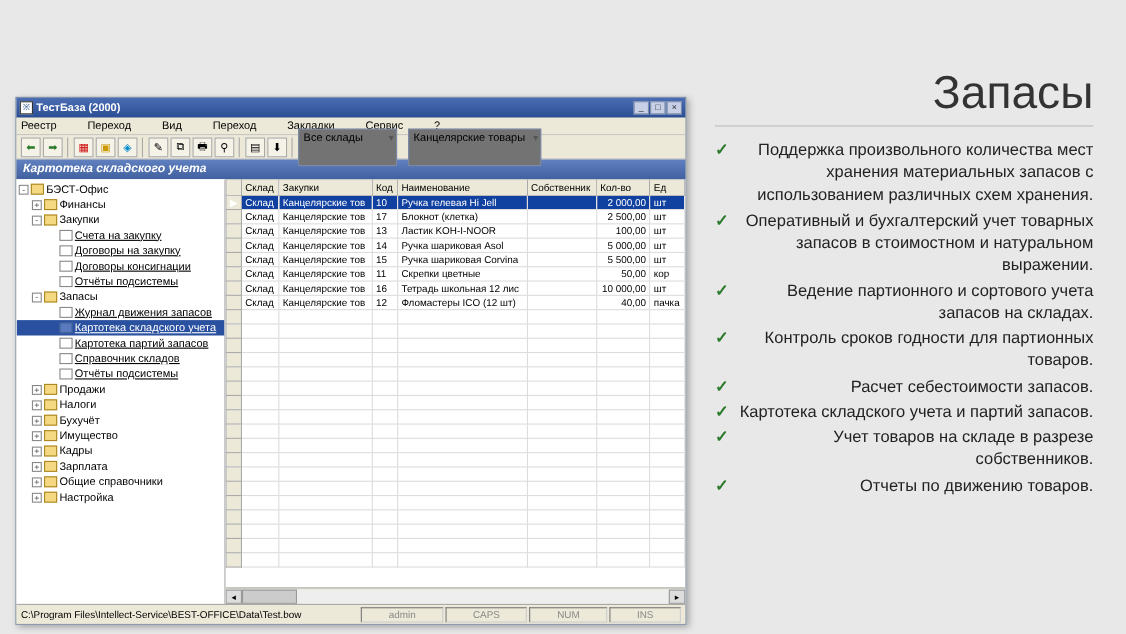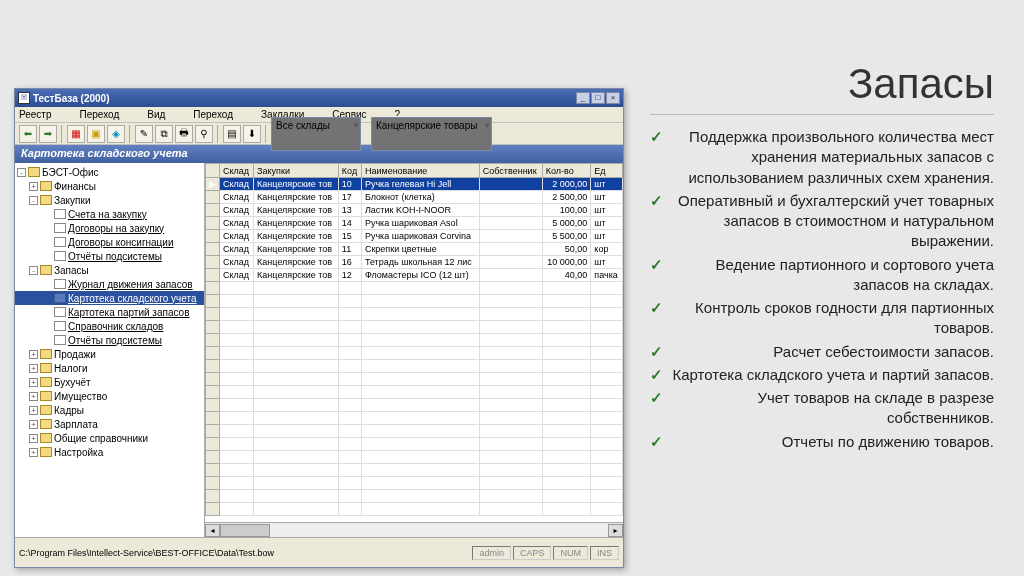--- a/index.html
+++ b/index.html
@@ -46,23 +46,23 @@
   table.grid-table td { border:1px solid #ddd; padding:1px 3px; height:13px; white-space:nowrap; overflow:hidden;}
   tr.selected-row td { background:#1040a0; color:#fff;}
   td.num { text-align:right;}
   .empty-row td { height:13px;}
   .row-marker { width:12px; background:#ece9d8 !important; border:1px solid #aaa !important;}
   .hscroll { height:15px; background:#ece9d8; border-top:1px solid #aaa; display:flex; align-items:center;}
   .hscroll .arrow { width:15px; height:13px; border:1px solid #999; background:#ddd; text-align:center; line-height:11px; font-size:8px;}
   .hscroll .thumb { height:13px; border:1px solid #999; background:#ccc; width:50px; margin-left:0;}
   .hscroll .track { flex:1; height:13px; background:#eee;}
 
-  .statusbar { height:30px; background:#ece9d8; border-top:1px solid #aaa; display:flex; align-items:center; font-size:9px; padding:0 4px;}
+  .statusbar { height:18px; background:#ece9d8; border-top:1px solid #aaa; display:flex; align-items:center; font-size:9px; padding:0 4px;}
   .statusbar .path { flex:1; }
-  .statusbar .cell { border:1px inset #ccc; padding:0 6px; margin-left:2px; color:#888; height:14px; line-height:12px;}
+  .statusbar .cell { border:1px inset #ccc; padding:0 24px; margin-left:2px; color:#888; height:14px; line-height:12px;}
 </style>
 </head>
 <body>
 
 <div class="slide">
   <div class="left">
     <div class="app">
 
       <div class="titlebar">
         <span class="icon">※</span>

